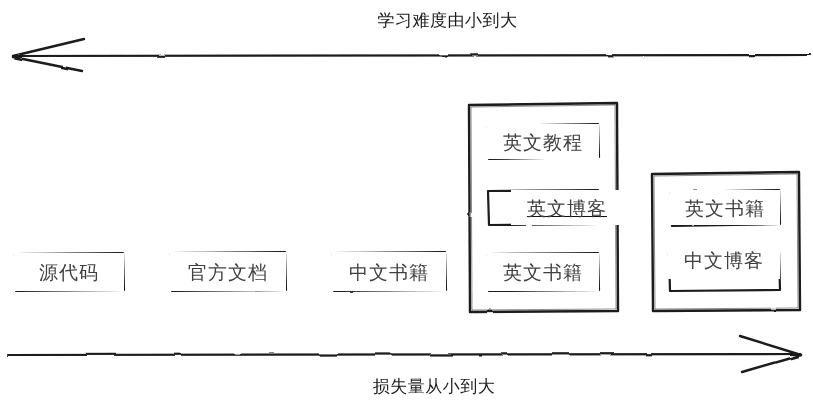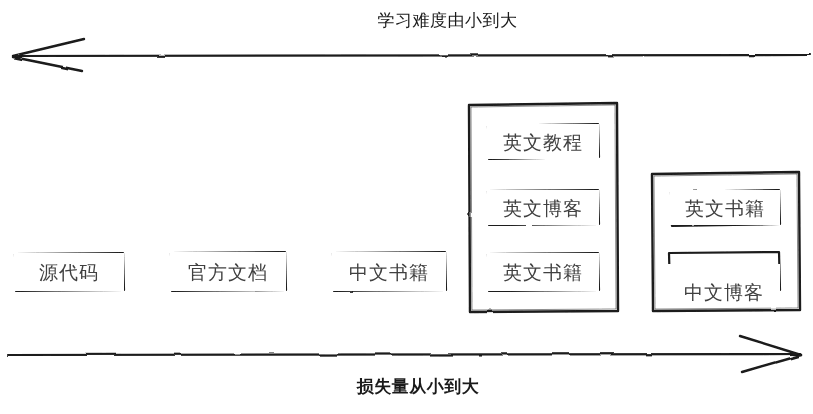--- a/index.html
+++ b/index.html
@@ -31,24 +31,23 @@
     text-align: center;
     line-height: 20px;
     padding-left: 41px;
   }
   #top-axis-label {
     left: 0;
     top: 10px;
     width: 813px;
   }
   #bottom-axis-label {
-    left: 0;
+    left: 16px;
     top: 376px;
     width: 754px;
-    font-weight: bold;
   }
   .node-box {
     position: absolute;
     box-sizing: border-box;
     background: #ffffff;
     display: flex;
     align-items: center;
     justify-content: center;
   }
   .node-label {
@@ -142,27 +141,27 @@
 </div>
 
 <div class="node-box" style="left:332px; top:252px; width:114px; height:39px;">
   <span class="node-label">中文书籍</span>
 </div>
 
 <div class="node-box" style="left:487px; top:124px; width:112px; height:35px;">
   <span class="node-label">英文教程</span>
 </div>
 
-<div class="node-box" style="left:487px; top:190px; width:112px; height:35px;">
+<div class="node-box" style="left:511px; top:190px; width:112px; height:35px;text-decoration:underline;">
   <span class="node-label">英文博客</span>
 </div>
 
 <div class="node-box" style="left:487px; top:253px; width:112px; height:38px;">
   <span class="node-label">英文书籍</span>
 </div>
 
 <div class="node-box" style="left:670px; top:190px; width:110px; height:35px;">
   <span class="node-label">英文书籍</span>
 </div>
 
-<div class="node-box" style="left:668px; top:264px; width:112px; height:39px;align-items:flex-end;">
+<div class="node-box" style="left:668px; top:240px; width:112px; height:39px;">
   <span class="node-label">中文博客</span>
 </div>
 
 </body></html>

